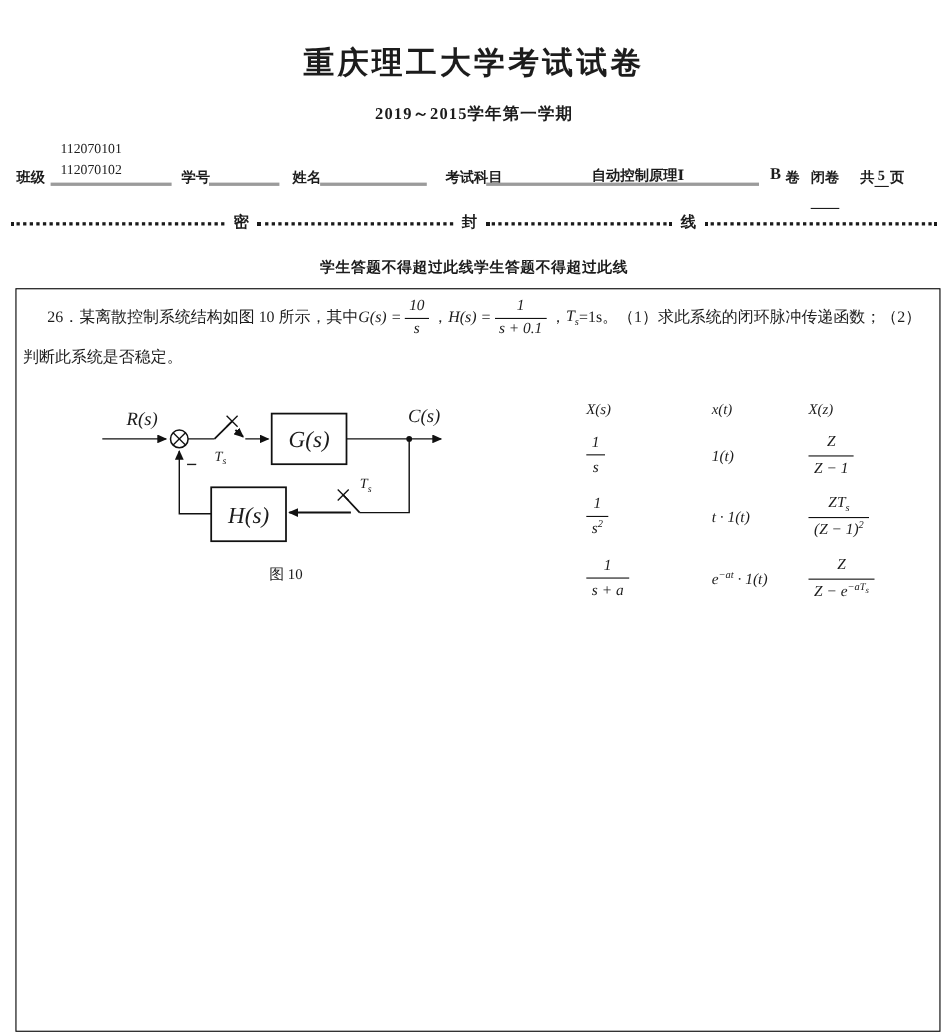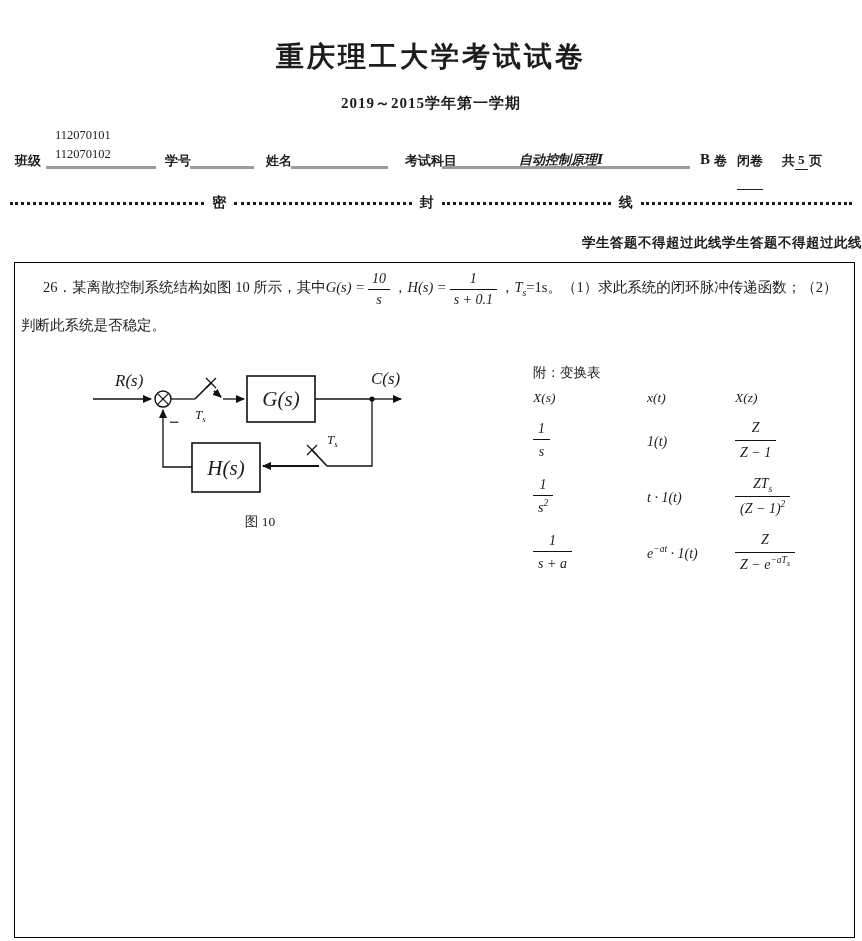--- a/index.html
+++ b/index.html
@@ -42,21 +42,21 @@
   .seal {
     top:196px; left:10px; width:842px;
     display:flex; align-items:center;
     font-weight:bold; font-size:14px;
   }
   .seal-dots { border-top:3.5px dotted #1a1a1a; height:0; }
   .seal-ch { padding:0 8px; line-height:1; }
 
   
   .notice {
-    top:234px; left:0; width:100%; text-align:right;
+    top:234px; left:0; width:100%; text-align:center;
     font-weight:bold; font-size:13.5px; letter-spacing:0.5px;
   }
 
   
   .answer-box {
     left:14px; top:262px; width:841px; height:676px;
     border:1.5px solid #000000; background:#ffffff;
   }
 
   
@@ -107,21 +107,21 @@
 <div class="abs u-line" style="left:46px; top:166px; width:110px;"></div>
 
 <div class="abs lbl" style="left:165px; top:152px;">学号</div>
 <div class="abs u-line" style="left:190px; top:166px; width:64px;"></div>
 
 <div class="abs lbl" style="left:266px; top:152px;">姓名</div>
 <div class="abs u-line" style="left:291px; top:166px; width:97px;"></div>
 
 <div class="abs lbl" style="left:405px; top:152px;text-align:right;">考试科目</div>
 <div class="abs u-line" style="left:442px; top:166px; width:248px;"></div>
-<div class="abs subject-val" style="left:437px; top:151px; width:248px;font-style:italic;">自动控制原理Ⅰ</div>
+<div class="abs subject-val" style="left:456px; top:151px; width:248px;">自动控制原理Ⅰ</div>
 
 <div class="abs volume-letter" style="left:700px; top:151px;">B</div>
 <div class="abs lbl" style="left:714px; top:152px;">卷</div>
 <div class="abs closed-book" style="left:737px; top:152px;">闭卷</div>
 <div class="abs lbl" style="left:782px; top:152px;">共</div>
 <div class="abs pages-count" style="left:795px; top:152px;">5</div>
 <div class="abs lbl" style="left:809px; top:152px;">页</div>
 
 <div class="abs seal">
   <div class="seal-dots" style="flex:1.15;"></div>
@@ -181,21 +181,20 @@
 
   <rect x="107" y="83" width="68" height="49" fill="#fff" stroke="#111" stroke-width="1.6"></rect>
   <text x="141" y="115" text-anchor="middle" class="sv-math" font-size="21">H(s)</text>
 
   <polyline points="107,107 78,107 78,50" fill="none" stroke="#111" stroke-width="1.3" marker-end="url(#arr)"></polyline>
 
   <text x="175" y="166" text-anchor="middle" font-size="13.5">图 10</text>
 </svg>
 
 <div class="abs ttable">
-  <div class="ttable-title">附：变换表</div>
   <div class="tgrid">
 
     <div class="th">X(s)</div>
     <div class="th">x(t)</div>
     <div class="th">X(z)</div>
 
     <div class="tcell"><span class="frac"><span class="fnum">1</span><span class="fden"><span>s</span><sup></sup></span></span></div>
     <div class="tcell"><span>1(t)</span><sup></sup><span></span></div>
     <div class="tcell"><span class="frac"><span class="fnum"><span>Z</span><sub></sub></span><span class="fden"><span>Z − 1</span><sup><span></span><sub class="ssub"></sub></sup></span></span></div>
 

